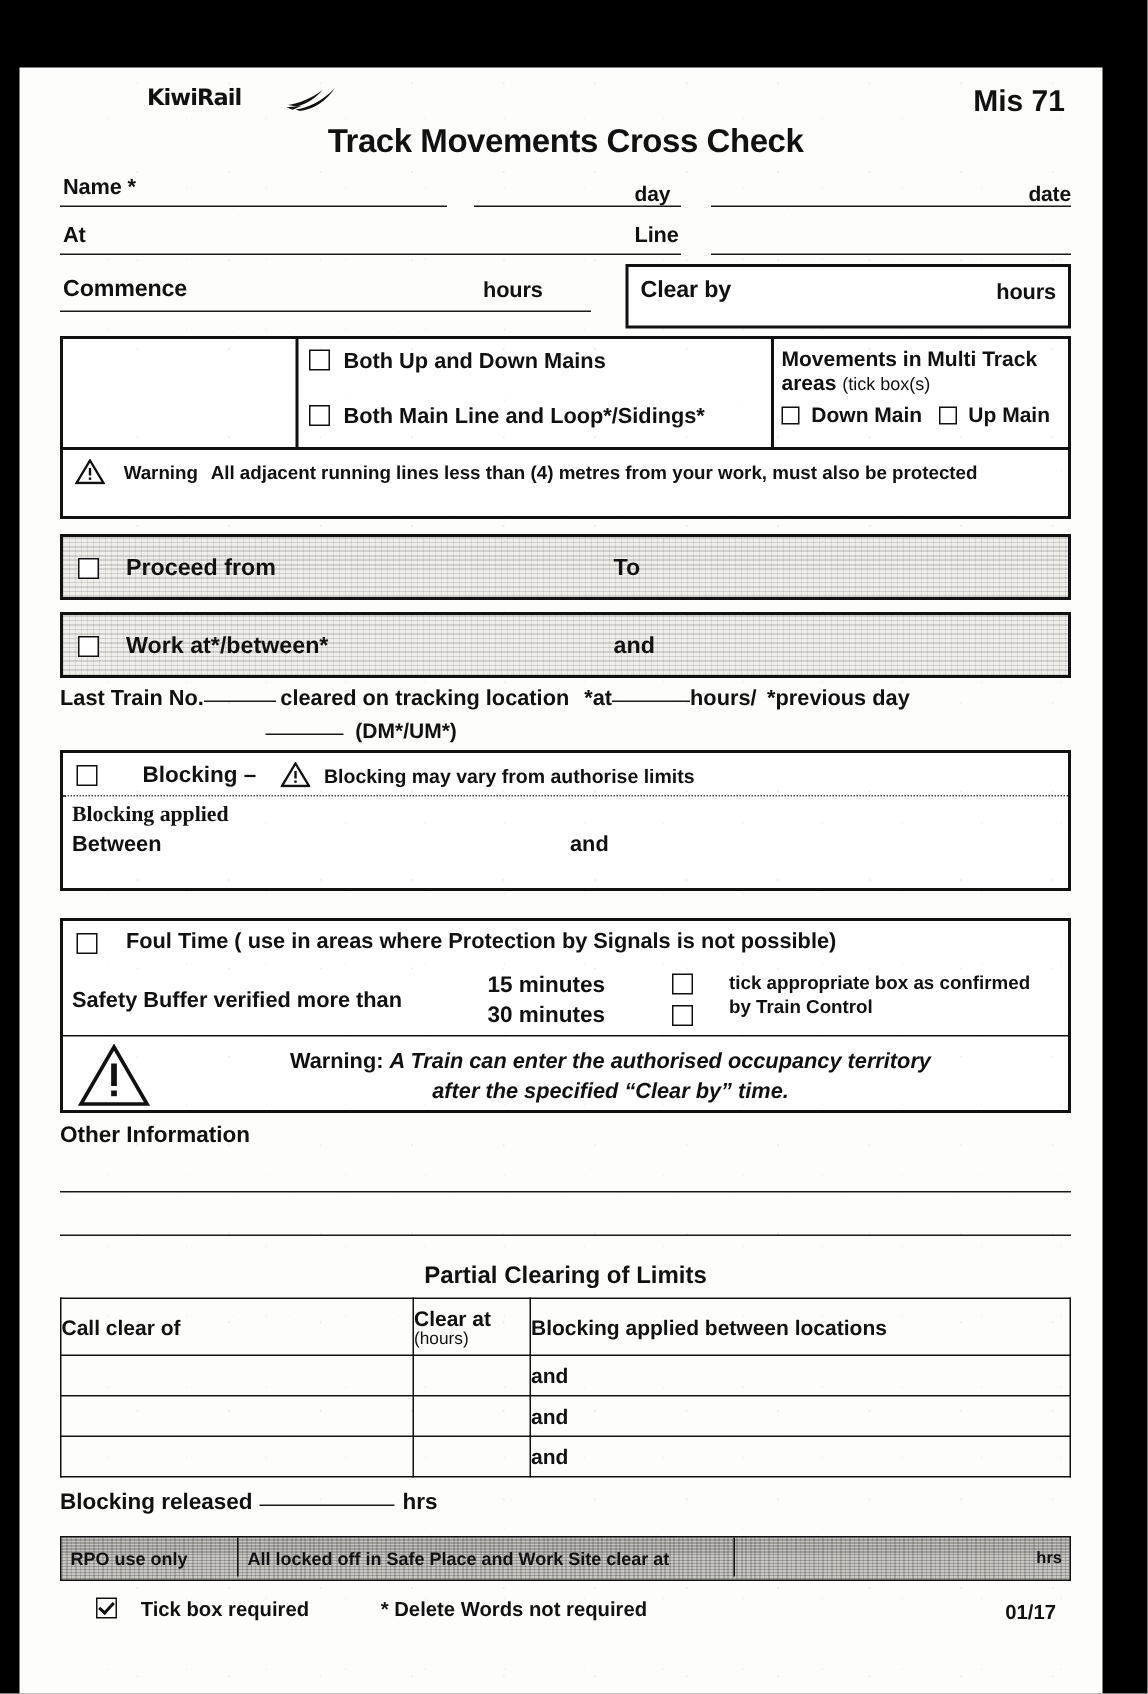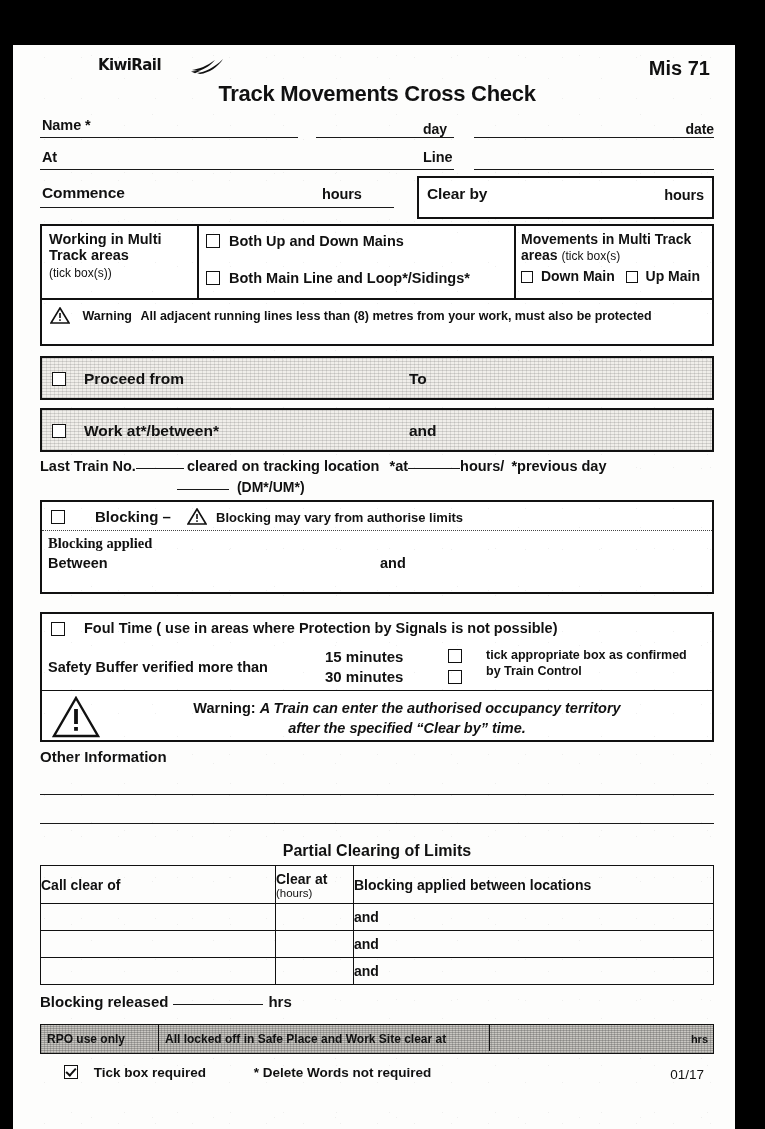--- a/index.html
+++ b/index.html
@@ -139,25 +139,20 @@
     <div class="lbl txt" style="right:8px; top:9px; font-size:14.5px;">hours</div>
     <div style="position:absolute; left:88px; top:6px; width:180px; height:24px;"></div>
   </div>
 
   <div class="bx" style="left:2px; top:179px; width:674px; height:122px;">
 
     <div class="vdiv" style="left:155px; top:0; height:72px;"></div>
     <div class="vdiv" style="left:472px; top:0; height:72px;"></div>
     <div class="hdiv" style="left:0; top:72px; width:670px;"></div>
 
-    <div style="position:absolute; left:7px; top:5px; font-size:14.5px; font-weight:bold; line-height:16px;">
-      <div>Working in Multi</div>
-      <div>Track areas</div>
-      <div style="font-size:12px; font-weight:normal; margin-top:2px;">(tick box(s))</div>
-    </div>
 
     <div style="position:absolute; left:164px; top:7px; font-size:14.5px; font-weight:bold;">
       <div style="margin-bottom:21px;">
         <span class="cb"></span>
         <span style="margin-left:5px;">Both Up and Down Mains</span>
       </div>
       <div>
         <span class="cb"></span>
         <span style="margin-left:5px;">Both Main Line and Loop*/Sidings*</span>
       </div>
@@ -177,21 +172,21 @@
       </div>
     </div>
 
     <div style="position:absolute; left:8px; top:80px;">
       <svg class="warn" width="20" height="17" viewBox="0 0 20 17">
         <path d="M10 1 L19 16 L1 16 Z" fill="none" stroke="#111" stroke-width="1.6"></path>
         <rect x="9.2" y="6" width="1.6" height="5" fill="#111"></rect>
         <rect x="9.2" y="12.3" width="1.6" height="1.6" fill="#111"></rect>
       </svg>
       <span style="font-size:12.5px; font-weight:bold; margin-left:8px;">Warning</span>
-      <span style="font-size:12.5px; font-weight:bold; margin-left:4px;">All adjacent running lines less than (8) metres from your work, must also be protected</span>
+      <span style="font-size:12.5px; font-weight:bold; margin-left:4px;">All adjacent running lines less than (4) metres from your work, must also be protected</span>
     </div>
   </div>
 
   <div class="bx shade" style="left:2px; top:311px; width:674px; height:44px;">
     <span class="cb" style="position:absolute; left:10px; top:14px;"></span>
     <span style="position:absolute; left:42px; top:12px; font-size:15.5px; font-weight:bold;">Proceed from</span>
     <span style="position:absolute; left:175px; top:12px; width:165px; height:20px;"></span>
     <span style="position:absolute; left:367px; top:12px; font-size:15.5px; font-weight:bold;">To</span>
     <span style="position:absolute; left:400px; top:12px; width:260px; height:20px;"></span>
   </div>
@@ -312,17 +307,17 @@
     <span style="position:absolute; left:124px; top:7px; font-size:12px; font-weight:bold;">All locked off in Safe Place and Work Site clear at</span>
     <span style="position:absolute; left:456px; top:7px; width:180px; height:16px;"></span>
     <span style="position:absolute; right:5px; top:8px; font-size:11px; font-weight:bold;">hrs</span>
   </div>
 
   <div style="position:absolute; left:26px; top:1020px; font-size:13.5px; font-weight:bold;">
     <span class="cb tick"></span>
     <span style="margin-left:12px;">Tick box required</span>
     <span style="margin-left:44px;">* Delete Words not required</span>
   </div>
-  <div style="position:absolute; right:12px; top:1022px; font-size:13.5px; font-weight:normal;">01/17</div>
+  <div style="position:absolute; right:12px; top:1022px; font-size:13.5px; font-weight:bold;">01/17</div>
 
   <div id="speck"></div>
  </div>
 </div>
 
 </body></html>

